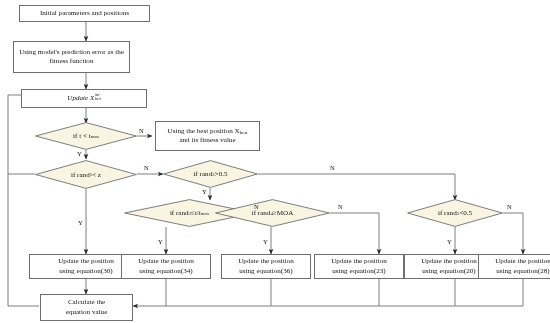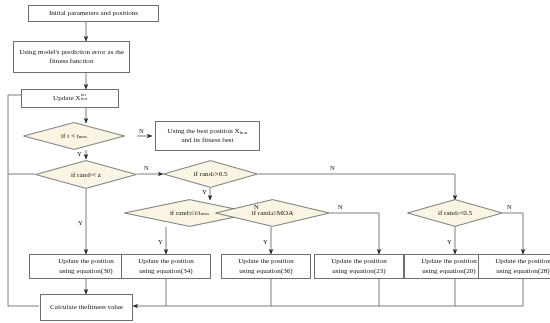--- a/index.html
+++ b/index.html
@@ -128,38 +128,38 @@
       <path d="M455,279 L455,306"></path>
       <path d="M523,279 L523,306"></path>
       <path d="M523,306 L133,306" marker-end="url(#arr)"></path>
 
       <path d="M39,306 L8,306 L8,95 L57,95" marker-end="url(#arr)"></path>
 
       <path d="M35,174 L8,174"></path>
     </g>
   </svg>
 
-  <div class="node proc" style="left:28px; top:5px; width:131px; height:17px;">
+  <div class="node proc" style="left:19px; top:5px; width:131px; height:17px;">
     <span>Initial parameters and positions</span>
   </div>
 
   <div class="node proc" style="left:13px; top:41px; width:117px; height:32px;">
     <span>Using model's prediction error as the fitness function</span>
   </div>
 
-  <div class="node proc" style="left:21px; top:89px; width:98px; height:19px;">
+  <div class="node proc" style="left:21px; top:89px; width:126px; height:19px;font-style:italic;">
     <span><span>Update  X</span><span class="tiny-stack">
           <span>iter</span>
           <span>best</span>
         </span></span>
   </div>
 
   <div class="node proc" style="left:155px; top:121px; width:105px; height:30px; flex-direction:column;">
     <span><span>Using the best position X</span><sub>best</sub></span>
-    <span>and its fitness best</span>
+    <span>and its fitness value</span>
   </div>
 
   <div class="node proc" style="left:29px; top:254px; width:114px; height:25px; flex-direction:column;">
     <span>Update the position</span>
     <span>using equation(30)</span>
   </div>
 
   <div class="node proc" style="left:121px; top:254px; width:90px; height:25px; flex-direction:column;">
     <span>Update the position</span>
     <span>using equation(34)</span>
@@ -178,26 +178,26 @@
   <div class="node proc" style="left:404px; top:254px; width:90px; height:25px; flex-direction:column;">
     <span>Update the position</span>
     <span>using equation(20)</span>
   </div>
 
   <div class="node proc" style="left:478px; top:254px; width:90px; height:25px; flex-direction:column;">
     <span>Update the position</span>
     <span>using equation(28)</span>
   </div>
 
-  <div class="node proc" style="left:40px; top:294px; width:93px; height:27px; flex-direction:row;">
+  <div class="node proc" style="left:40px; top:294px; width:93px; height:27px; flex-direction:column;">
     <span>Calculate the</span>
-    <span>fitness value</span>
-  </div>
-
-  <div class="dia-wrap" style="left:23px; top:122px; width:102px; height:28px;">
+    <span>equation value</span>
+  </div>
+
+  <div class="dia-wrap" style="left:35px; top:122px; width:102px; height:28px;">
     <svg width="102" height="28" viewBox="0 0 102 28">
       <polygon points="51,0.6 101.4,14 51,27.4 0.6,14" fill="#faf4e2" stroke="#6d6f72" stroke-width="0.9"></polygon>
     </svg>
     <div class="dia-label">
       <span>if t &lt; t</span>
         <sub>max</sub>
     </div>
   </div>
 
   <div class="dia-wrap" style="left:35px; top:160px; width:102px; height:29px;">

